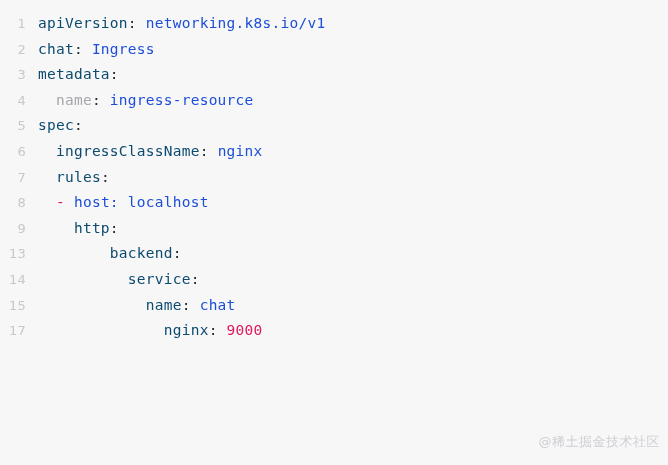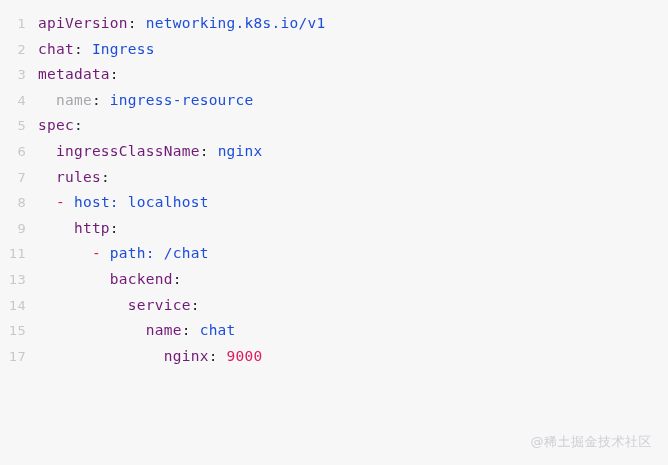--- a/index.html
+++ b/index.html
@@ -44,31 +44,31 @@
 
   .line-content {
     flex: 1 1 auto;
     padding-left: 12px;
     font-size: 14.5px;
     letter-spacing: 0.25px;
     color: #24292e;
     white-space: pre;
   }
 
-  .tok-key      { color: #701a75; }
+  .tok-key      { color: #0c4a6e; }
   .tok-key-mute { color: #a6a6ac; }
   .tok-punct    { color: #24292e; }
   .tok-val      { color: #1d4ed8; }
   .tok-dash     { color: #e0175c; }
   .tok-num      { color: #e0175c; text-align: right; }
   .tok-plain    { color: #24292e; }
 
   #watermark {
     position: absolute;
-    right: 16px;
+    right: 8px;
     bottom: 14px;
     font-family: "DejaVu Sans", "Liberation Sans", sans-serif;
     font-size: 13px;
     color: #cfcfd4;
     letter-spacing: 0.5px;
     user-select: none;
   }
 </style>
 </head>
 <body>
@@ -77,20 +77,19 @@
   <div id="code-lines">
       <div class="code-line"><span class="line-number">1</span><span class="line-content"><span class="tok-key">apiVersion</span><span class="tok-punct">: </span><span class="tok-val">networking.k8s.io/v1</span></span></div>
       <div class="code-line"><span class="line-number">2</span><span class="line-content"><span class="tok-key">chat</span><span class="tok-punct">: </span><span class="tok-val">Ingress</span></span></div>
       <div class="code-line"><span class="line-number">3</span><span class="line-content"><span class="tok-key">metadata</span><span class="tok-punct">:</span></span></div>
       <div class="code-line"><span class="line-number">4</span><span class="line-content"><span class="tok-plain">  </span><span class="tok-key-mute">name</span><span class="tok-punct">: </span><span class="tok-val">ingress-resource</span></span></div>
       <div class="code-line"><span class="line-number">5</span><span class="line-content"><span class="tok-key">spec</span><span class="tok-punct">:</span></span></div>
       <div class="code-line"><span class="line-number">6</span><span class="line-content"><span class="tok-plain">  </span><span class="tok-key">ingressClassName</span><span class="tok-punct">: </span><span class="tok-val">nginx</span></span></div>
       <div class="code-line"><span class="line-number">7</span><span class="line-content"><span class="tok-plain">  </span><span class="tok-key">rules</span><span class="tok-punct">:</span></span></div>
       <div class="code-line"><span class="line-number">8</span><span class="line-content"><span class="tok-plain">  </span><span class="tok-dash">- </span><span class="tok-val">host</span><span class="tok-val">: </span><span class="tok-val">localhost</span></span></div>
       <div class="code-line"><span class="line-number">9</span><span class="line-content"><span class="tok-plain">    </span><span class="tok-key">http</span><span class="tok-punct">:</span></span></div>
-      <div class="code-line"><span class="line-number">11</span><span class="line-content"><span class="tok-plain">      </span><span class="tok-dash">- </span><span class="tok-val">path</span><span class="tok-val">: </span><span class="tok-val">/chat</span></span></div>
       <div class="code-line"><span class="line-number">13</span><span class="line-content"><span class="tok-plain">        </span><span class="tok-key">backend</span><span class="tok-punct">:</span></span></div>
       <div class="code-line"><span class="line-number">14</span><span class="line-content"><span class="tok-plain">          </span><span class="tok-key">service</span><span class="tok-punct">:</span></span></div>
       <div class="code-line"><span class="line-number">15</span><span class="line-content"><span class="tok-plain">            </span><span class="tok-key">name</span><span class="tok-punct">: </span><span class="tok-val">chat</span></span></div>
       <div class="code-line"><span class="line-number">17</span><span class="line-content"><span class="tok-plain">              </span><span class="tok-key">nginx</span><span class="tok-punct">: </span><span class="tok-num">9000</span></span></div>
     </div>
   <div id="watermark">@稀土掘金技术社区</div>
 </div>
 
 </body></html>

